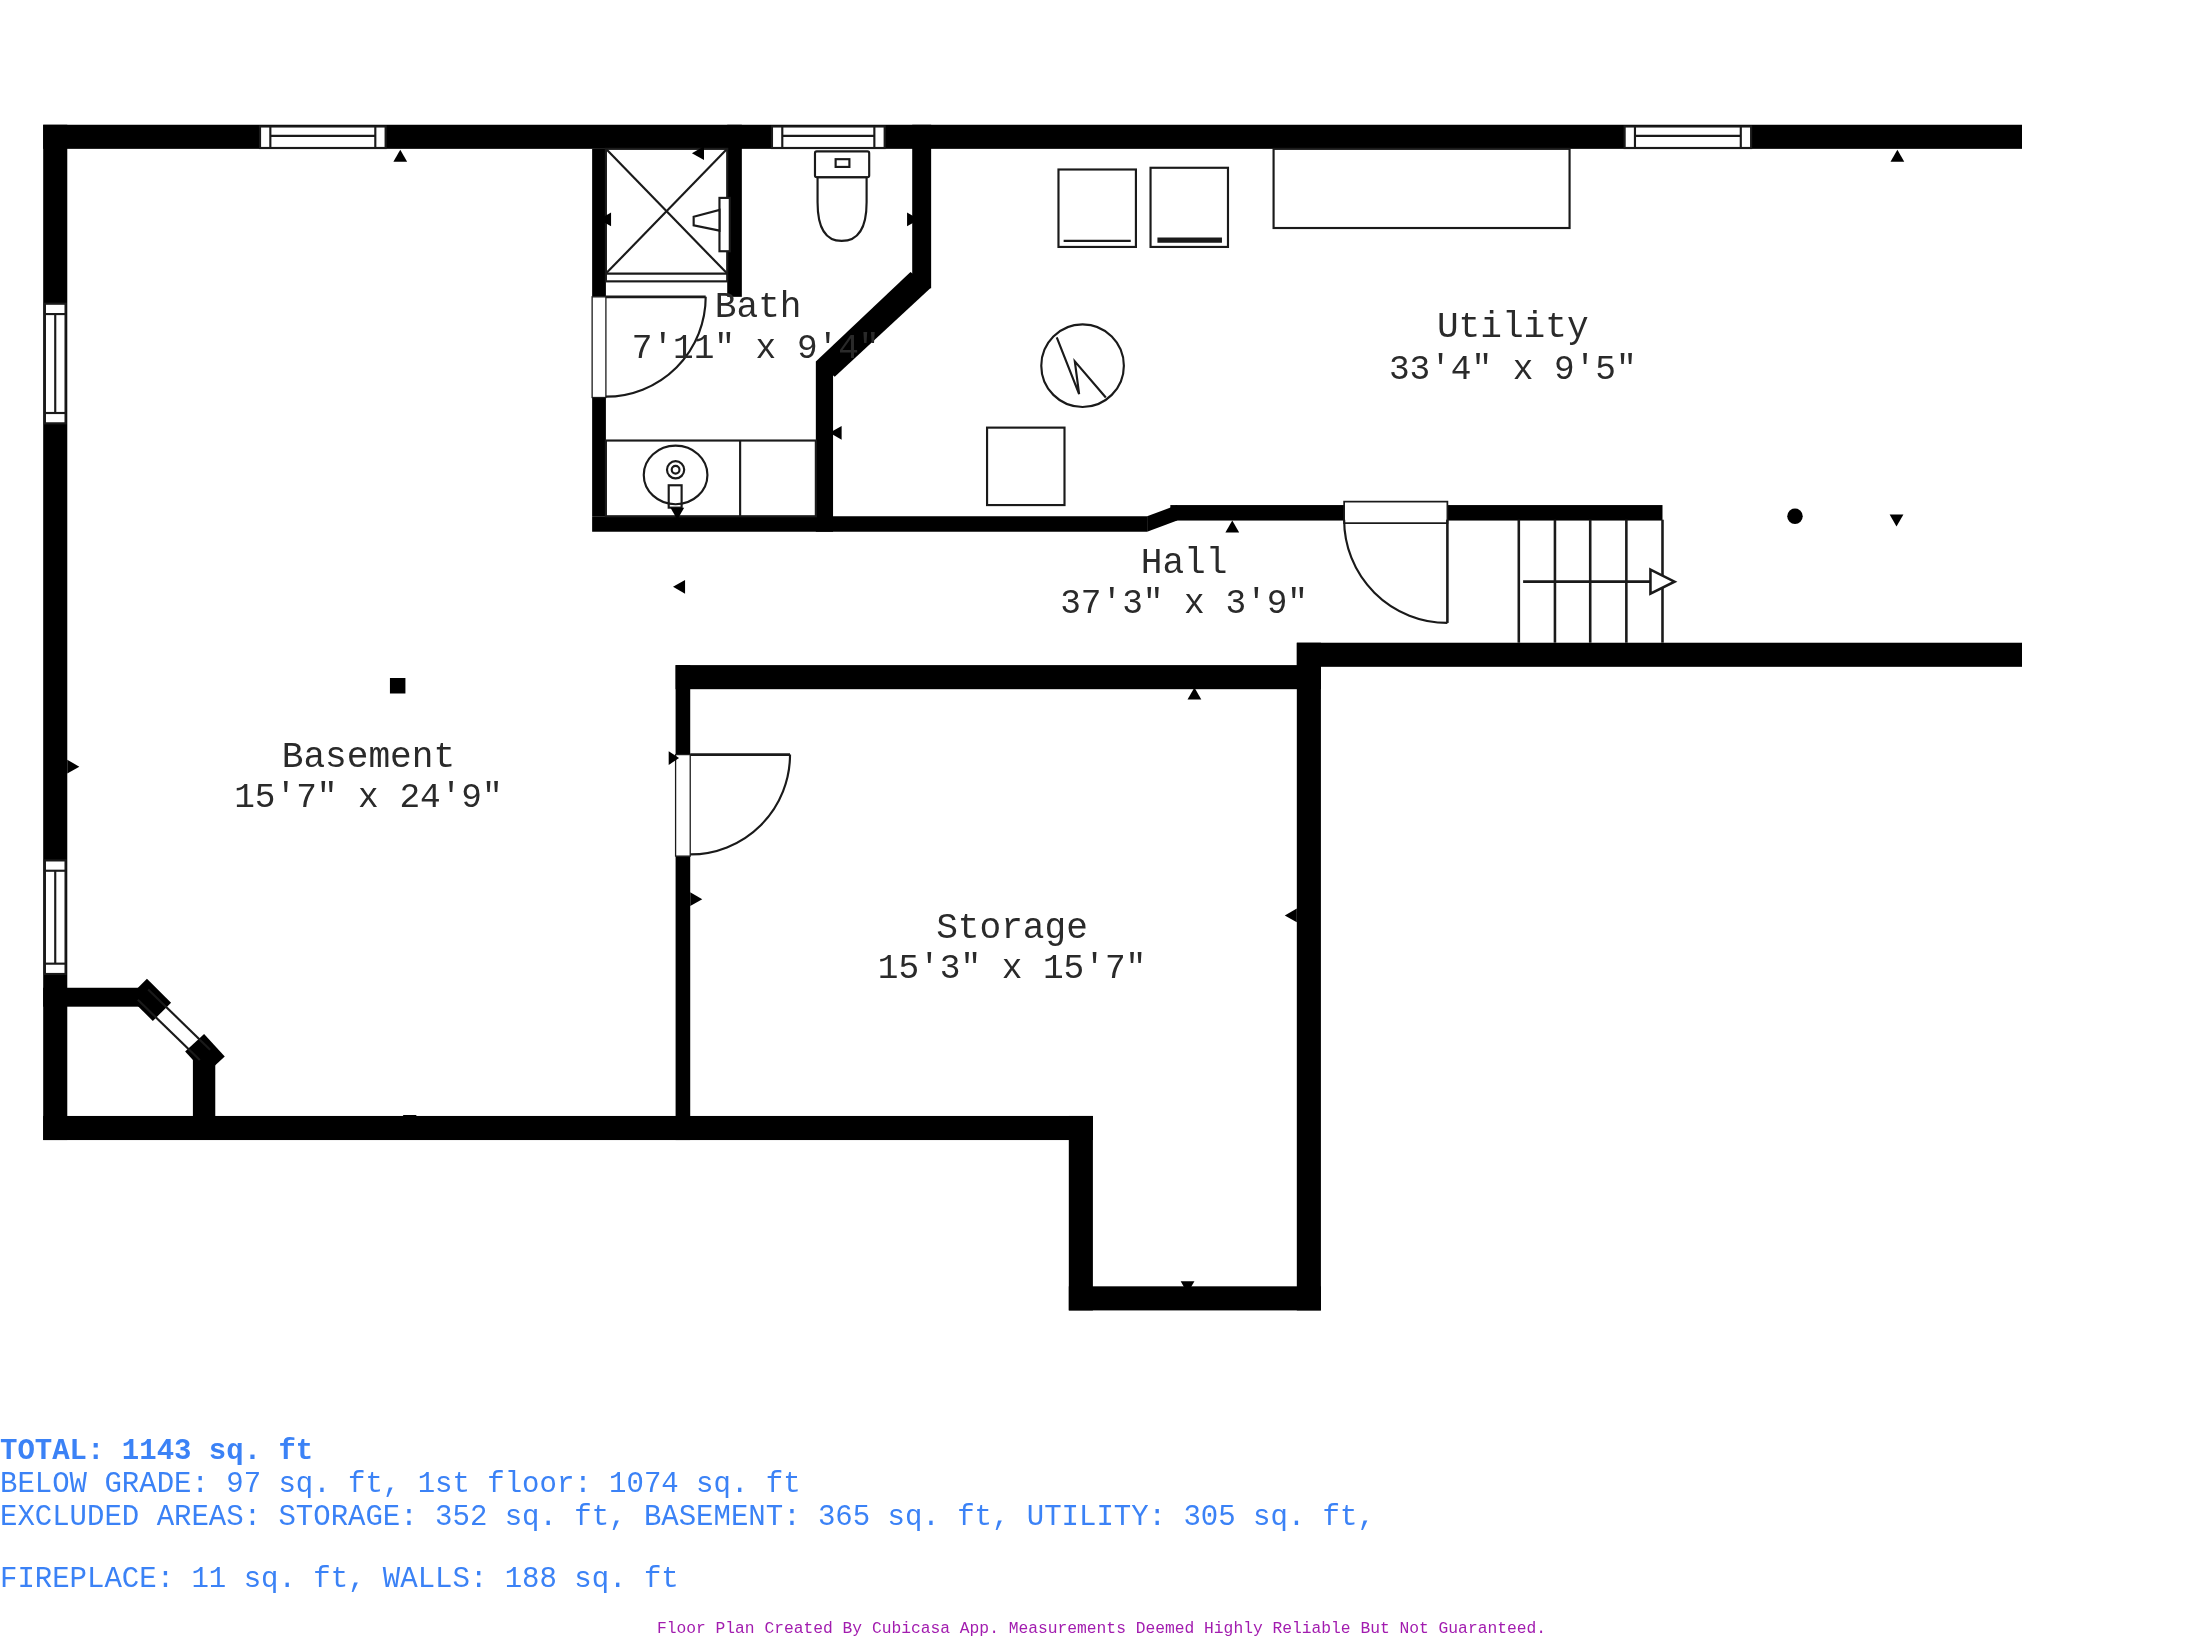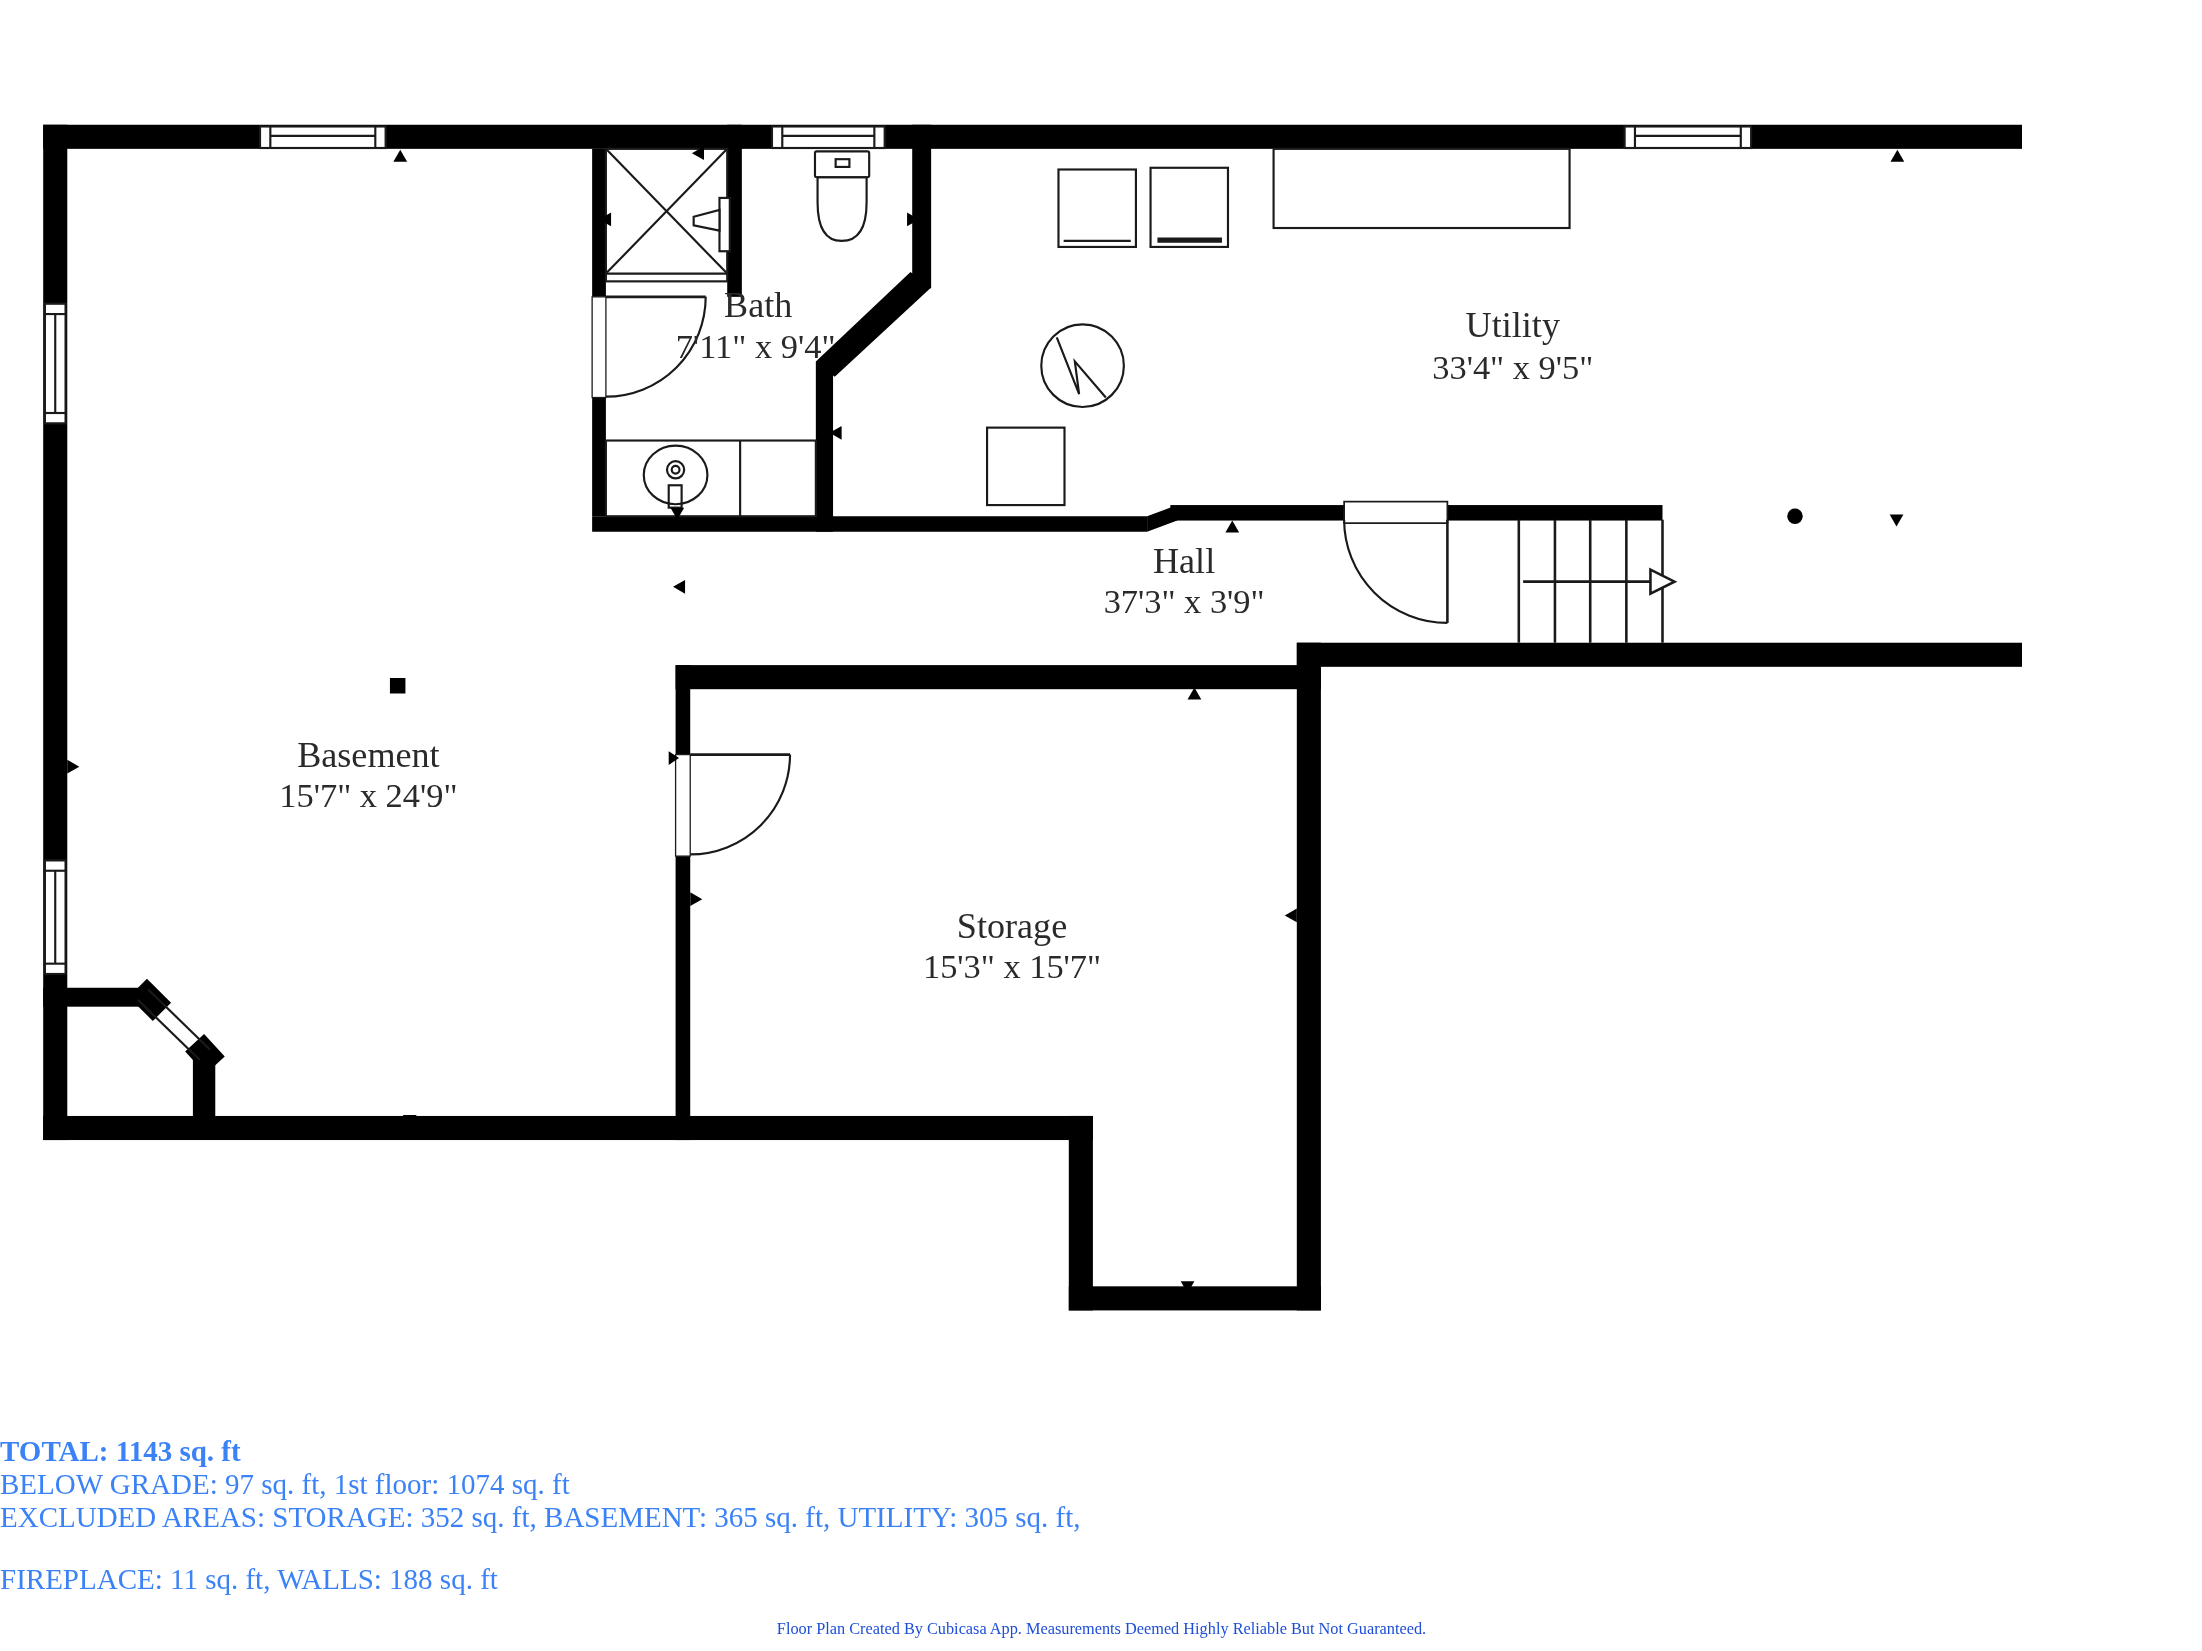--- a/index.html
+++ b/index.html
@@ -1,24 +1,24 @@
 <!DOCTYPE html>
 <html style="font-size:13.8px"><head>
 <meta charset="utf-8">
 <style>
   html,body{margin:0;padding:0;background:#ffffff;}
   #stage{position:relative;width:2022px;height:1652px;background:#ffffff;overflow:hidden;
-         font-family:Liberation Serif, serif;}
+         font-family:Liberation Mono, monospace;}
   #plan-svg{position:absolute;left:0;top:0;}
   .room-name{font-size:42px;fill:#2a2a2a;}
   .room-dims{font-size:40px;fill:#2a2a2a;}
   .summary{position:absolute;left:0;width:2203px;text-align:left;color:#3b82f6;
            font-size:29px;line-height:33px;white-space:pre;}
   .summary.bold{font-weight:bold;}
-  .footer-note{position:absolute;left:0;width:2203px;text-align:center;color:#1d4ed8;
+  .footer-note{position:absolute;left:0;width:2203px;text-align:center;color:#a21caf;
            font-size:16.3px;}
 </style>
 </head>
 <body>
 
 <div id="stage">
 
 <svg id="plan-svg" width="2203" height="1652" viewBox="0 0 2560 1920">
 
   <g fill="#000000">

